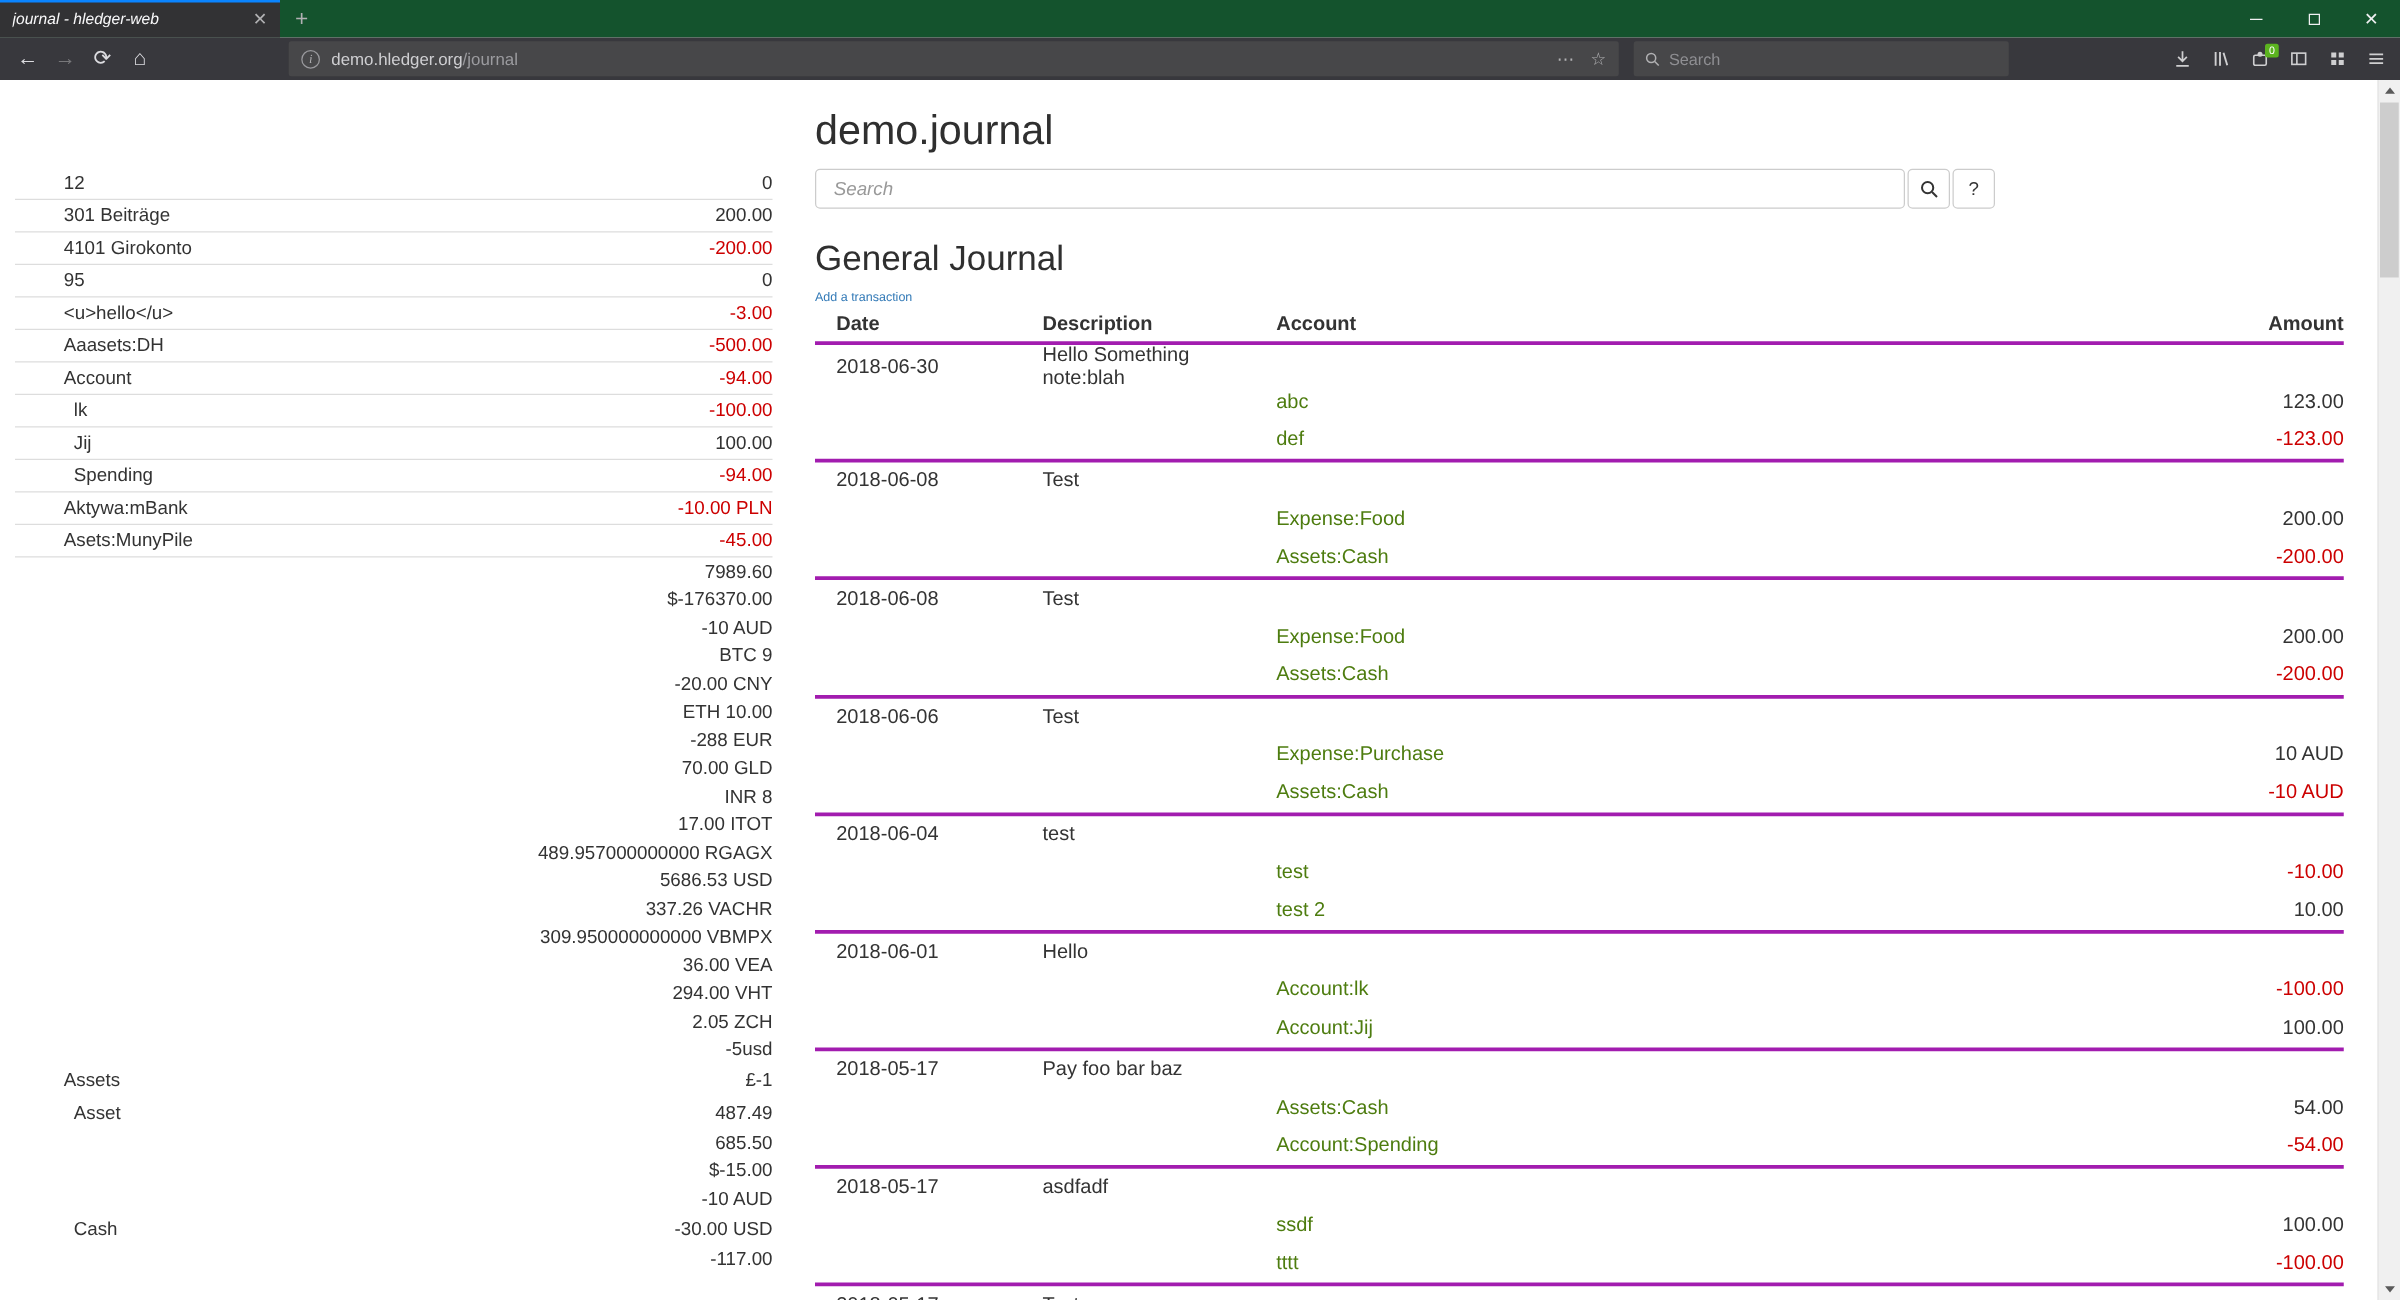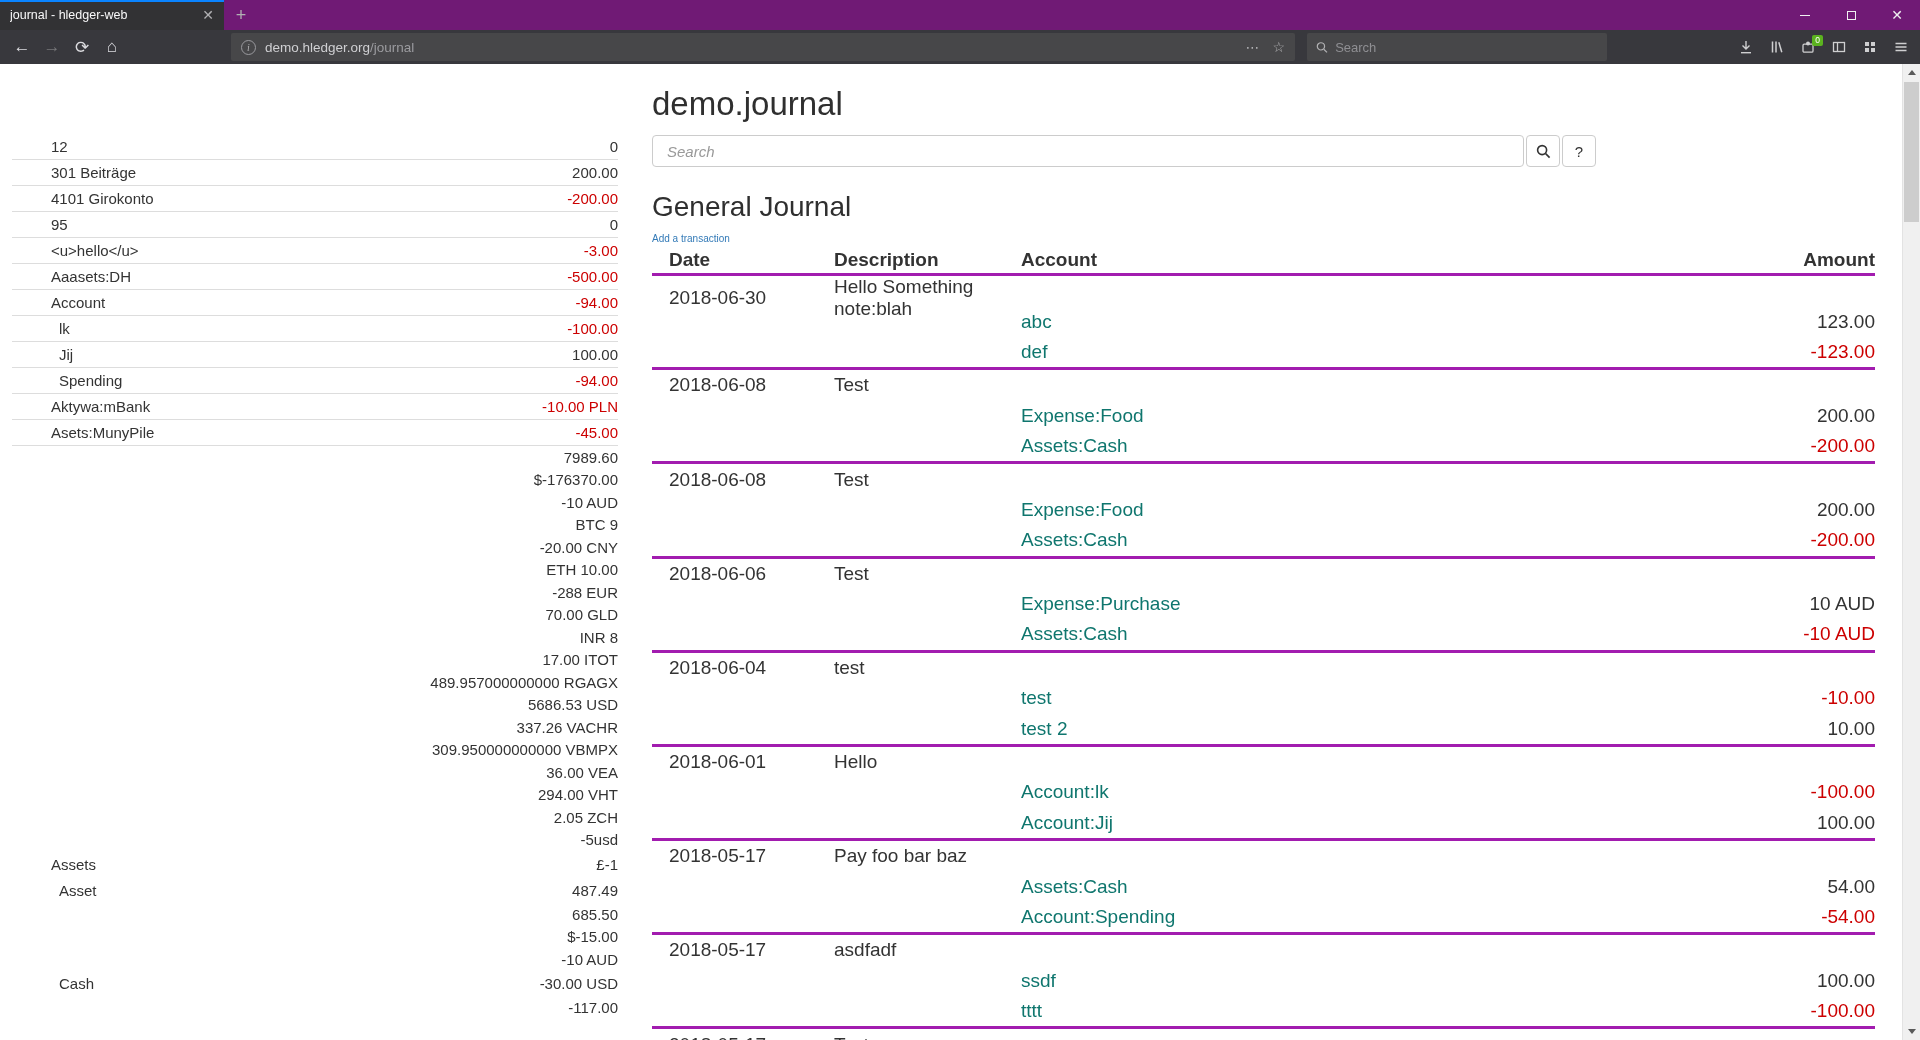--- a/index.html
+++ b/index.html
@@ -1,20 +1,20 @@
 <!DOCTYPE html>
 <html><head>
 <meta charset="utf-8">
 <style>
   *{box-sizing:border-box;margin:0;padding:0;}
   html,body{width:1920px;height:1040px;overflow:hidden;background:#fff;
     font-family:"Liberation Sans","DejaVu Sans",sans-serif;}
 
   
-  .tabbar{height:30px;background:#701a75;display:flex;align-items:stretch;}
+  .tabbar{height:30px;background:#14532d;display:flex;align-items:stretch;font-style:italic;}
   .tab{width:224px;background:#323234;display:flex;align-items:center;gap:8px;padding:0 10px;position:relative;}
   .tab-line{position:absolute;top:0;left:0;right:0;height:2px;background:#0a84ff;}
   .tab-title{color:#f9f9fa;font-size:12.5px;flex:1;white-space:nowrap;overflow:hidden;}
   .tab-close{color:#b1b1b3;font-size:14px;line-height:1;}
   .newtab{width:34px;color:#b1b1b3;font-size:18px;display:flex;align-items:center;justify-content:center;}
   .win-controls{margin-left:auto;display:flex;}
   .win-btn{width:46px;display:flex;align-items:center;justify-content:center;color:#f0f0f2;font-size:14px;}
   .min-glyph{display:inline-block;width:10px;border-top:1px solid #f0f0f2;}
   .max-glyph{display:inline-block;width:9px;height:9px;border:1px solid #f0f0f2;}
 
@@ -57,25 +57,25 @@
 
   .main{position:absolute;left:652px;top:0;width:1223px;}
   .page-title{font-size:33px;font-weight:normal;color:#2f2f2f;margin-top:21px;line-height:37px;}
   .search-row{margin-top:13px;display:flex;align-items:stretch;gap:2px;}
   .search-input{width:872px;height:32px;border:1px solid #ccc;border-radius:4px;padding:0 14px;font-size:15px;color:#555;outline:none;}
   .search-input::placeholder{font-style:italic;color:#999;}
   .sbtn{width:34px;height:32px;border:1px solid #ccc;background:#fff;border-radius:4px;display:flex;align-items:center;justify-content:center;color:#333;font-size:15px;cursor:pointer;}
   .journal-heading{font-size:28px;font-weight:normal;color:#2f2f2f;margin-top:24px;line-height:32px;}
   .add-link{display:inline-block;margin-top:10px;font-size:10px;color:#337ab7;text-decoration:none;}
   .txtable{margin-top:1px;}
-  .trow{display:grid;grid-template-columns:165px 187px 1fr 170px;align-items:center;padding-left:17px;height:30.4px;font-size:19px;color:#333;}
+  .trow{display:grid;grid-template-columns:165px 187px 1fr 170px;align-items:center;padding-left:17px;height:30.4px;font-size:16px;color:#333;}
   .trow.thead{height:26px;font-weight:bold;}
   .c-amt{text-align:right;}
   .tx{border-top:3px solid #a21caf;}
-  .acct{color:#0f766e;text-decoration:none;}
+  .acct{color:#4d7c0f;text-decoration:none;}
 </style>
 <title>journal - hledger-web</title></head>
 <body>
 
 <div class="tabbar">
   <div class="tab">
     <div class="tab-line"></div>
     <span class="tab-title">journal - hledger-web</span>
     <span class="tab-close">✕</span>
   </div>

